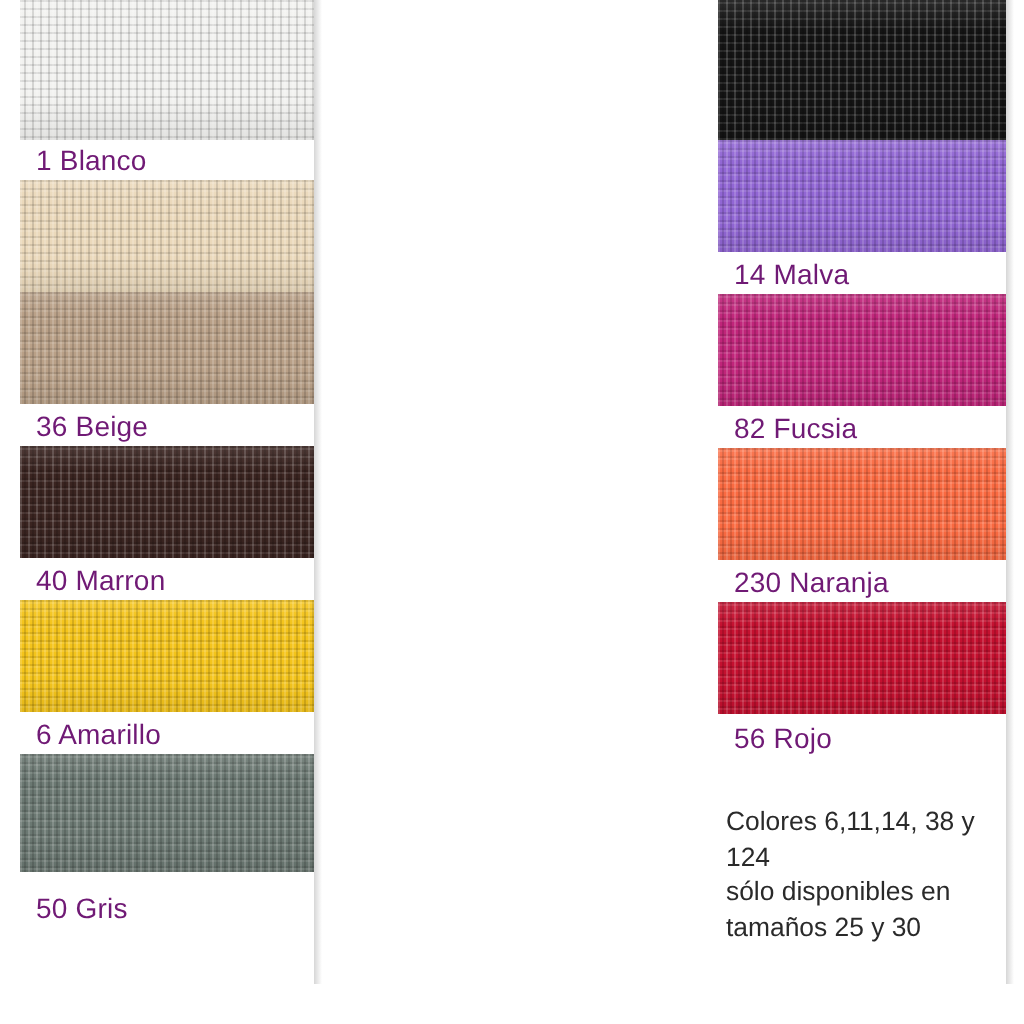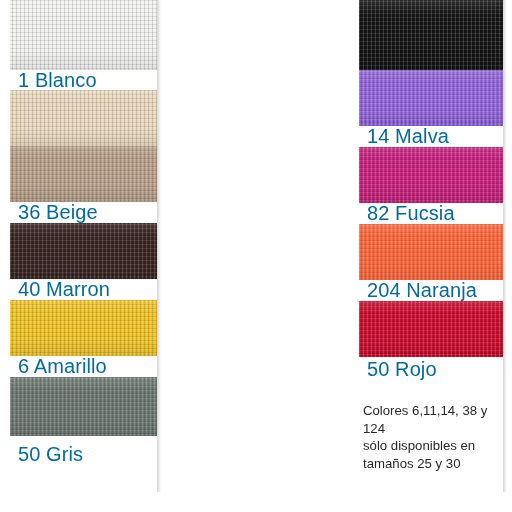--- a/index.html
+++ b/index.html
@@ -95,22 +95,22 @@
   }
 
   
   .label-band {
     position: relative;
     background: #ffffff;
     display: flex;
     align-items: center;
     padding-left: 8px;
     box-sizing: border-box;
-    color: #0369a1;
-    font-size: 20px;
+    color: #701a75;
+    font-size: 14px;
     letter-spacing: 0.1px;
     white-space: nowrap;
   }
 
   
   .footnote {
     position: absolute;
     left: 0;
     width: 100%;
     box-sizing: border-box;
@@ -165,24 +165,24 @@
 
     <div class="strap" style="height:70px;background:#141414;"></div>
 
     <div class="strap" style="height:56px;background:#9166D4;"></div>
     <div class="label-band" style="height:21px;">14 Malva</div>
 
     <div class="strap" style="height:56px;background:#C0257A;"></div>
     <div class="label-band" style="height:21px;">82 Fucsia</div>
 
     <div class="strap" style="height:56px;background:#FA6A41;"></div>
-    <div class="label-band" style="height:21px;">204 Naranja</div>
+    <div class="label-band" style="height:21px;">230 Naranja</div>
 
     <div class="strap" style="height:56px;background:#C4102F;"></div>
-    <div class="label-band" style="height:24px;">50 Rojo</div>
+    <div class="label-band" style="height:24px;">56 Rojo</div>
 
     <div class="footnote" style="top:402px;">Colores 6,11,14, 38 y 124
 sólo disponibles en
 tamaños 25 y 30</div>
   </div>
 
   <div class="page-shadow-bottom"></div>
 </div>
 
 </body></html>

